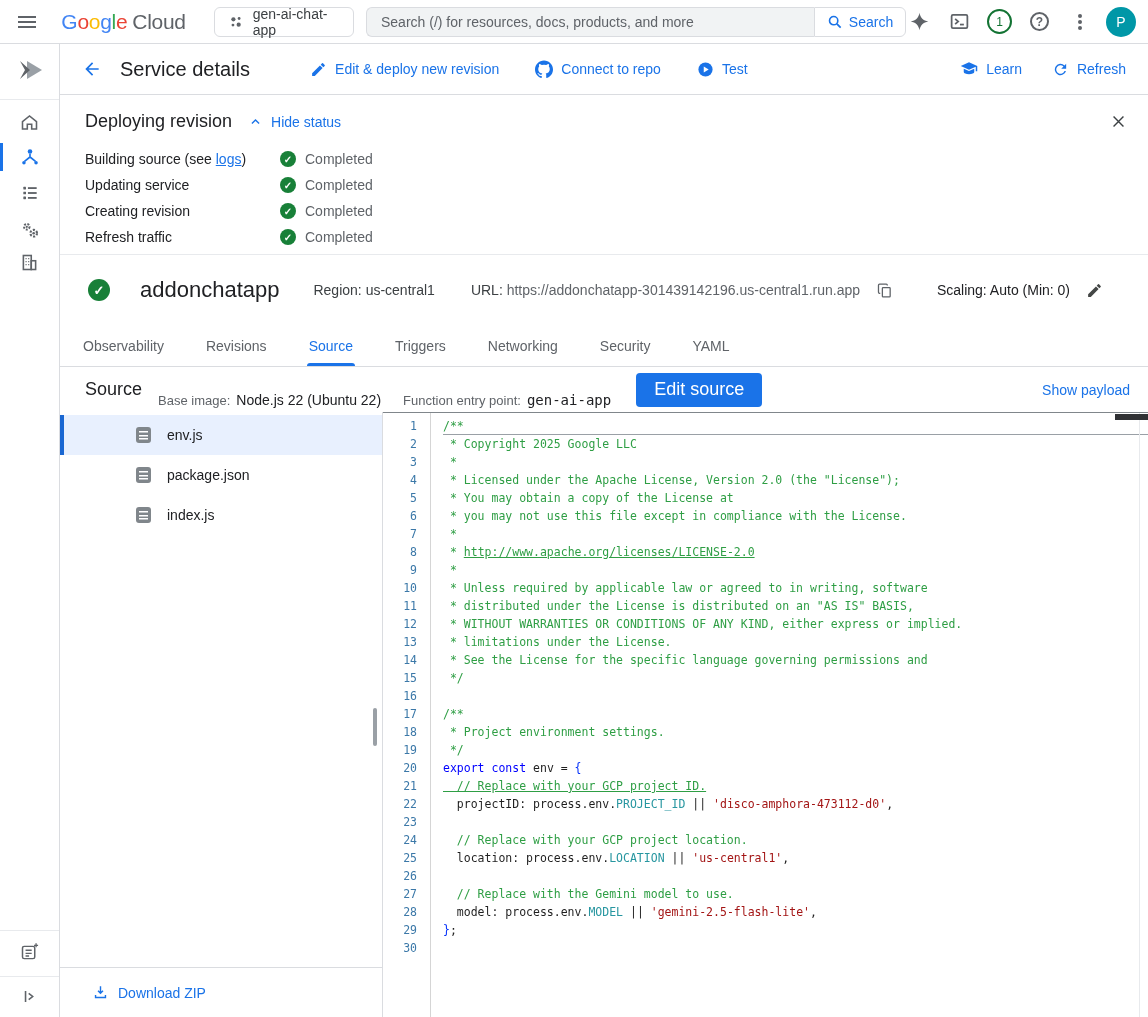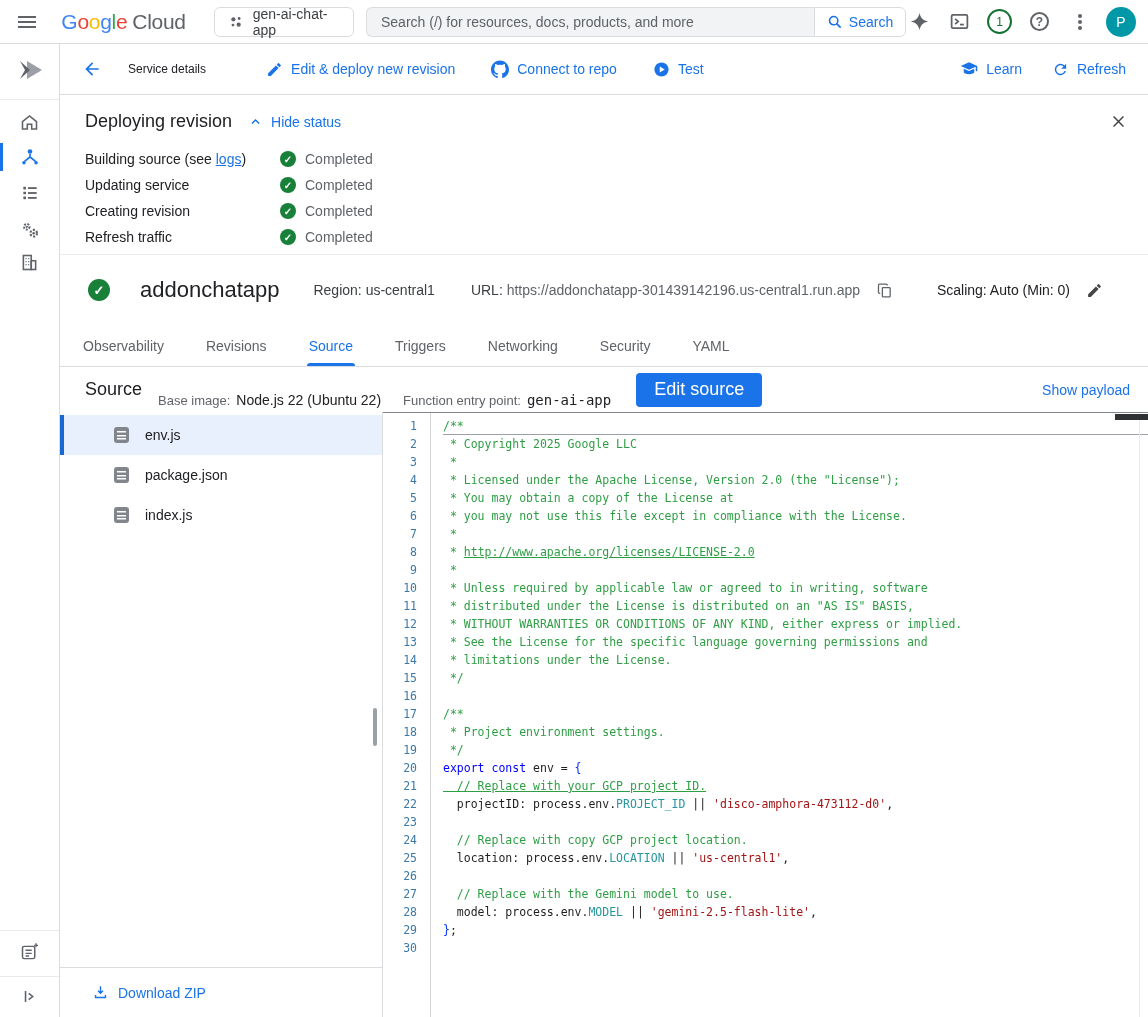--- a/index.html
+++ b/index.html
@@ -39,21 +39,21 @@
   .rail-item { position:absolute; left:0; width:59px; height:36px; display:flex; align-items:center;
     justify-content:center; cursor:pointer; }
   .rail-div { position:absolute; left:0; width:59px; height:1px; background:#e8eaed; }
   .rail-item.active::before { content:""; position:absolute; left:0; top:4px; bottom:4px; width:3px; background:#1a73e8; }
 
   
   .page { position:absolute; left:60px; top:44px; right:0; bottom:0; display:flex; flex-direction:column; background:#fff; }
 
   .svc-header { height:51px; border-bottom:1px solid #dadce0; display:flex; align-items:center; padding:0 22px 0 20px; flex:none; }
   .back-btn { width:24px; height:24px; display:flex; align-items:center; justify-content:center; cursor:pointer; }
-  .svc-title { font-size:12px; margin-left:24px; color:#202124; }
+  .svc-title { font-size:20px; margin-left:16px; color:#202124; }
   .hdr-actions { display:flex; align-items:center; gap:36px; margin-left:60px; }
   .blue-link { display:flex; align-items:center; gap:8px; color:#1a73e8; font-size:14px; font-weight:500; cursor:pointer; white-space:nowrap; }
   .hdr-right { margin-left:auto; display:flex; align-items:center; gap:30px; }
 
   
   .deploy { height:160px; border-bottom:1px solid #e8eaed; position:relative; padding:16px 24px 0 25px; flex:none; }
   .deploy-top { display:flex; align-items:center; gap:16px; }
   .deploy-title { font-size:18px; color:#202124; }
   .close-x { position:absolute; right:18px; top:14px; width:24px; height:24px; display:flex;
     align-items:center; justify-content:center; cursor:pointer; }
@@ -92,21 +92,21 @@
   .meta-label { font-size:13px; color:#5f6368; }
   .meta-value { font-size:14px; color:#202124;margin-top:20px; }
   .mono { font-family:"DejaVu Sans Mono", monospace; }
   .edit-src-btn { margin-left:25px; height:34px; padding:0 18px; background:#1a73e8; color:#fff; border:none;
     border-radius:4px; font-size:18px; font-weight:500; font-family:"Liberation Sans",sans-serif; cursor:pointer; }
   .show-payload { margin-left:auto; }
 
   
   .content { flex:1; display:flex; position:relative; min-height:0; }
   .files { width:322px; flex:none; position:relative; padding-top:3px; }
-  .file-row { height:40px; display:flex; align-items:center; padding-left:54px; gap:16px; font-size:14px;
+  .file-row { height:40px; display:flex; align-items:center; padding-left:76px; gap:16px; font-size:14px;
     color:#202124; cursor:pointer; position:relative; }
   .file-row.selected { background:#e8f0fe; box-shadow:inset 4px 0 0 #1967d2; }
   .file-icon { width:15px; height:16px; border-radius:3px; flex:none; background-color:#80868b;
     background-image:linear-gradient(#fff,#fff),linear-gradient(#fff,#fff),linear-gradient(#fff,#fff);
     background-repeat:no-repeat; background-size:9px 1.5px;
     background-position:3px 4px, 3px 7.5px, 3px 11px; }
   .files-scrollthumb { position:absolute; right:5px; top:296px; width:4px; height:38px; background:#9aa0a6; border-radius:2px; }
   .download { position:absolute; left:0; right:0; bottom:0; height:50px; border-top:1px solid #dadce0;
     display:flex; align-items:center; padding-left:32px; gap:9px; }
   .vdiv { width:1px; background:#dadce0; flex:none; }
@@ -450,32 +450,32 @@
           <div class="code-line"><span style="color: rgb(46, 158, 68);"> *</span></div>
           <div class="code-line"><span style="color: rgb(46, 158, 68);"> * Licensed under the Apache License, Version 2.0 (the "License");</span></div>
           <div class="code-line"><span style="color: rgb(46, 158, 68);"> * You may obtain a copy of the License at</span></div>
           <div class="code-line"><span style="color: rgb(46, 158, 68);"> * you may not use this file except in compliance with the License.</span></div>
           <div class="code-line"><span style="color: rgb(46, 158, 68);"> *</span></div>
           <div class="code-line"><span style="color: rgb(46, 158, 68);"> * </span><span style="color: rgb(46, 158, 68); text-decoration: underline;">http://www.apache.org/licenses/LICENSE-2.0</span></div>
           <div class="code-line"><span style="color: rgb(46, 158, 68);"> *</span></div>
           <div class="code-line"><span style="color: rgb(46, 158, 68);"> * Unless required by applicable law or agreed to in writing, software</span></div>
           <div class="code-line"><span style="color: rgb(46, 158, 68);"> * distributed under the License is distributed on an "AS IS" BASIS,</span></div>
           <div class="code-line"><span style="color: rgb(46, 158, 68);"> * WITHOUT WARRANTIES OR CONDITIONS OF ANY KIND, either express or implied.</span></div>
+          <div class="code-line"><span style="color: rgb(46, 158, 68);"> * limitations under the License.</span></div>
           <div class="code-line"><span style="color: rgb(46, 158, 68);"> * See the License for the specific language governing permissions and</span></div>
-          <div class="code-line"><span style="color: rgb(46, 158, 68);"> * limitations under the License.</span></div>
           <div class="code-line"><span style="color: rgb(46, 158, 68);"> */</span></div>
           <div class="code-line"></div>
           <div class="code-line"><span style="color: rgb(46, 158, 68);">/**</span></div>
           <div class="code-line"><span style="color: rgb(46, 158, 68);"> * Project environment settings.</span></div>
           <div class="code-line"><span style="color: rgb(46, 158, 68);"> */</span></div>
           <div class="code-line"><span style="color: rgb(0, 0, 255);">export</span><span style="color: rgb(31, 31, 31);"> </span><span style="color: rgb(0, 0, 255);">const</span><span style="color: rgb(31, 31, 31);"> env = </span><span style="color: rgb(4, 49, 250);">{</span></div>
           <div class="code-line"><span style="color: rgb(46, 158, 68); text-decoration: underline;">  // Replace with your GCP project ID.</span></div>
           <div class="code-line"><span style="color: rgb(31, 31, 31);">  projectID: process.env.</span><span style="color: rgb(39, 150, 160);">PROJECT_ID</span><span style="color: rgb(31, 31, 31);"> || </span><span style="color: rgb(163, 21, 21);">'disco-amphora-473112-d0'</span><span style="color: rgb(31, 31, 31);">,</span></div>
           <div class="code-line"></div>
-          <div class="code-line"><span style="color: rgb(46, 158, 68);">  // Replace with copy GCP project location.</span></div>
+          <div class="code-line"><span style="color: rgb(46, 158, 68);">  // Replace with your GCP project location.</span></div>
           <div class="code-line"><span style="color: rgb(31, 31, 31);">  location: process.env.</span><span style="color: rgb(39, 150, 160);">LOCATION</span><span style="color: rgb(31, 31, 31);"> || </span><span style="color: rgb(163, 21, 21);">'us-central1'</span><span style="color: rgb(31, 31, 31);">,</span></div>
           <div class="code-line"></div>
           <div class="code-line"><span style="color: rgb(46, 158, 68);">  // Replace with the Gemini model to use.</span></div>
           <div class="code-line"><span style="color: rgb(31, 31, 31); text-align: center;">  model: process.env.</span><span style="color: rgb(39, 150, 160);">MODEL</span><span style="color: rgb(31, 31, 31);"> || </span><span style="color: rgb(163, 21, 21);">'gemini-2.5-flash-lite'</span><span style="color: rgb(31, 31, 31);">,</span></div>
           <div class="code-line"><span style="color: rgb(4, 49, 250);">}</span><span style="color: rgb(31, 31, 31);">;</span></div>
           <div class="code-line"></div>
         </div>
       <span class="editor-track"></span>
       <span class="editor-mark"></span>
     </div>

